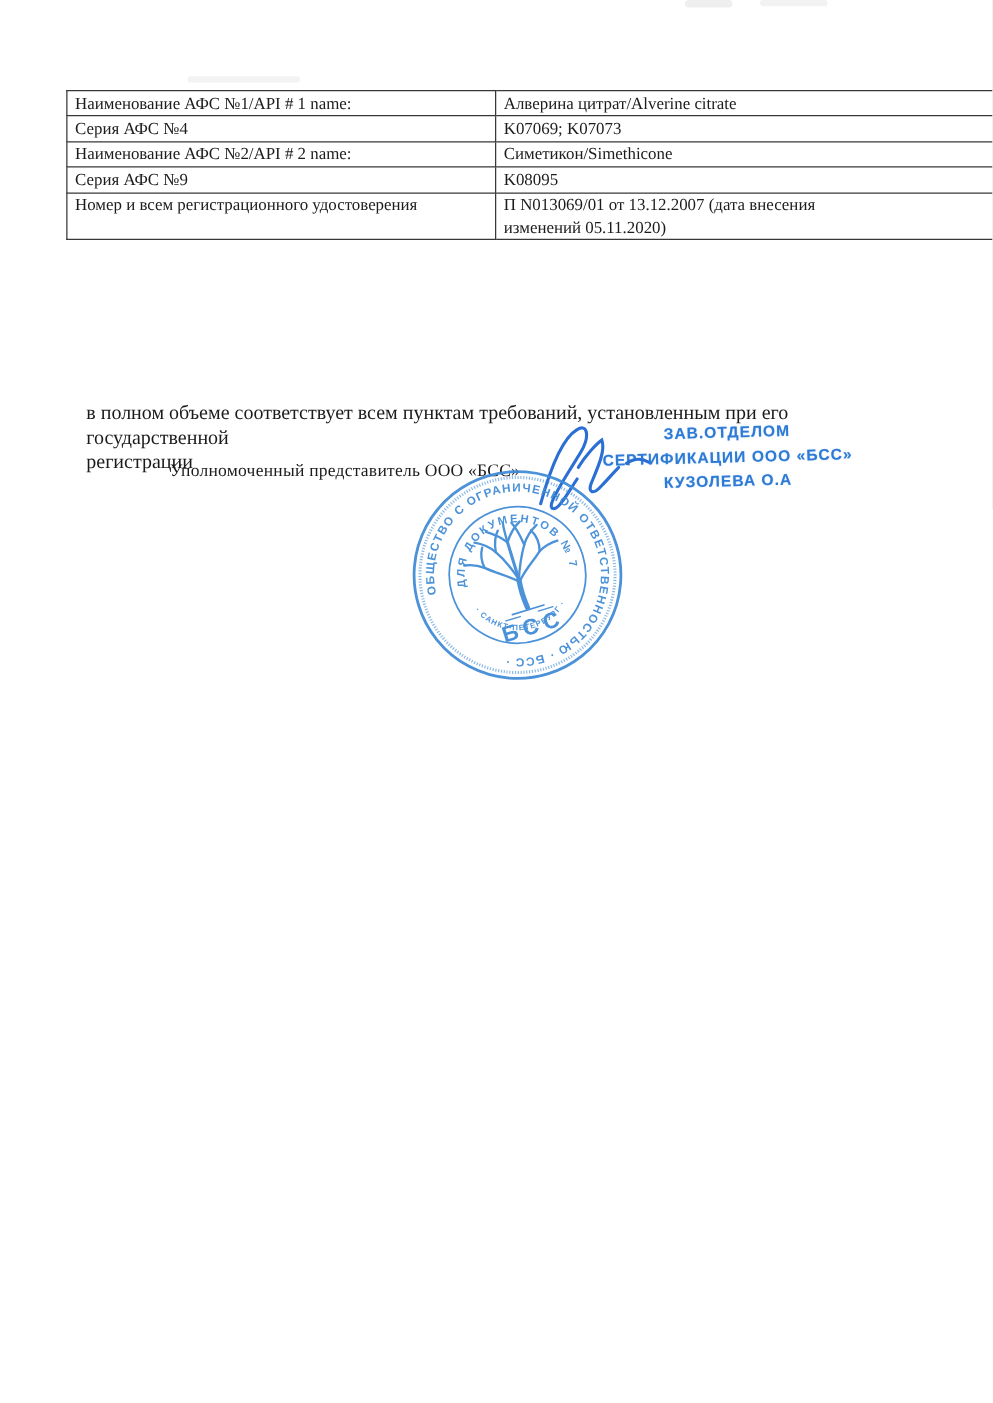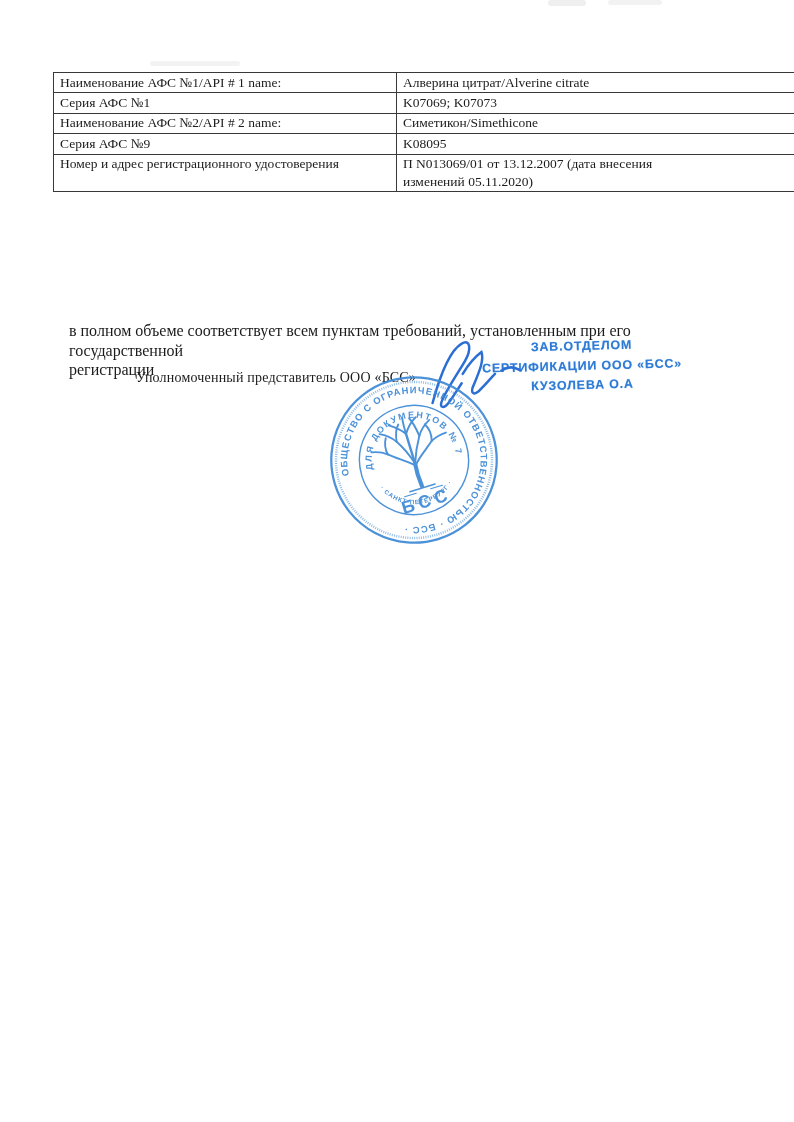--- a/index.html
+++ b/index.html
@@ -53,33 +53,33 @@
   <div class="smudge" style="left:608px;top:0;width:54px;height:5px;background:#f2f2f2;"></div>
   <div class="smudge" style="left:150px;top:61px;width:90px;height:5px;background:#f3f3f3;"></div>
 
   <table class="reg-table">
     <tbody>
       <tr>
         <td class="lbl">Наименование АФС №1/API # 1 name:</td>
         <td class="val">Алверина цитрат/Alverine citrate</td>
       </tr>
       <tr>
-        <td class="lbl">Серия АФС №1</td>
+        <td class="lbl">Серия АФС №4</td>
         <td class="val">K07069; K07073</td>
       </tr>
       <tr>
         <td class="lbl">Наименование АФС №2/API # 2 name:</td>
         <td class="val">Симетикон/Simethicone</td>
       </tr>
       <tr>
         <td class="lbl">Серия АФС №9</td>
         <td class="val">K08095</td>
       </tr>
       <tr>
-        <td class="lbl">Номер и адрес регистрационного удостоверения</td>
+        <td class="lbl">Номер и всем регистрационного удостоверения</td>
         <td class="val">П N013069/01 от 13.12.2007 (дата внесения
 изменений 05.11.2020)</td>
       </tr>
     </tbody>
   </table>
 
   <p class="statement">в полном объеме соответствует всем пунктам требований, установленным при его государственной
 регистрации</p>
 
   <p class="signer">Уполномоченный представитель ООО «БСС»</p>

